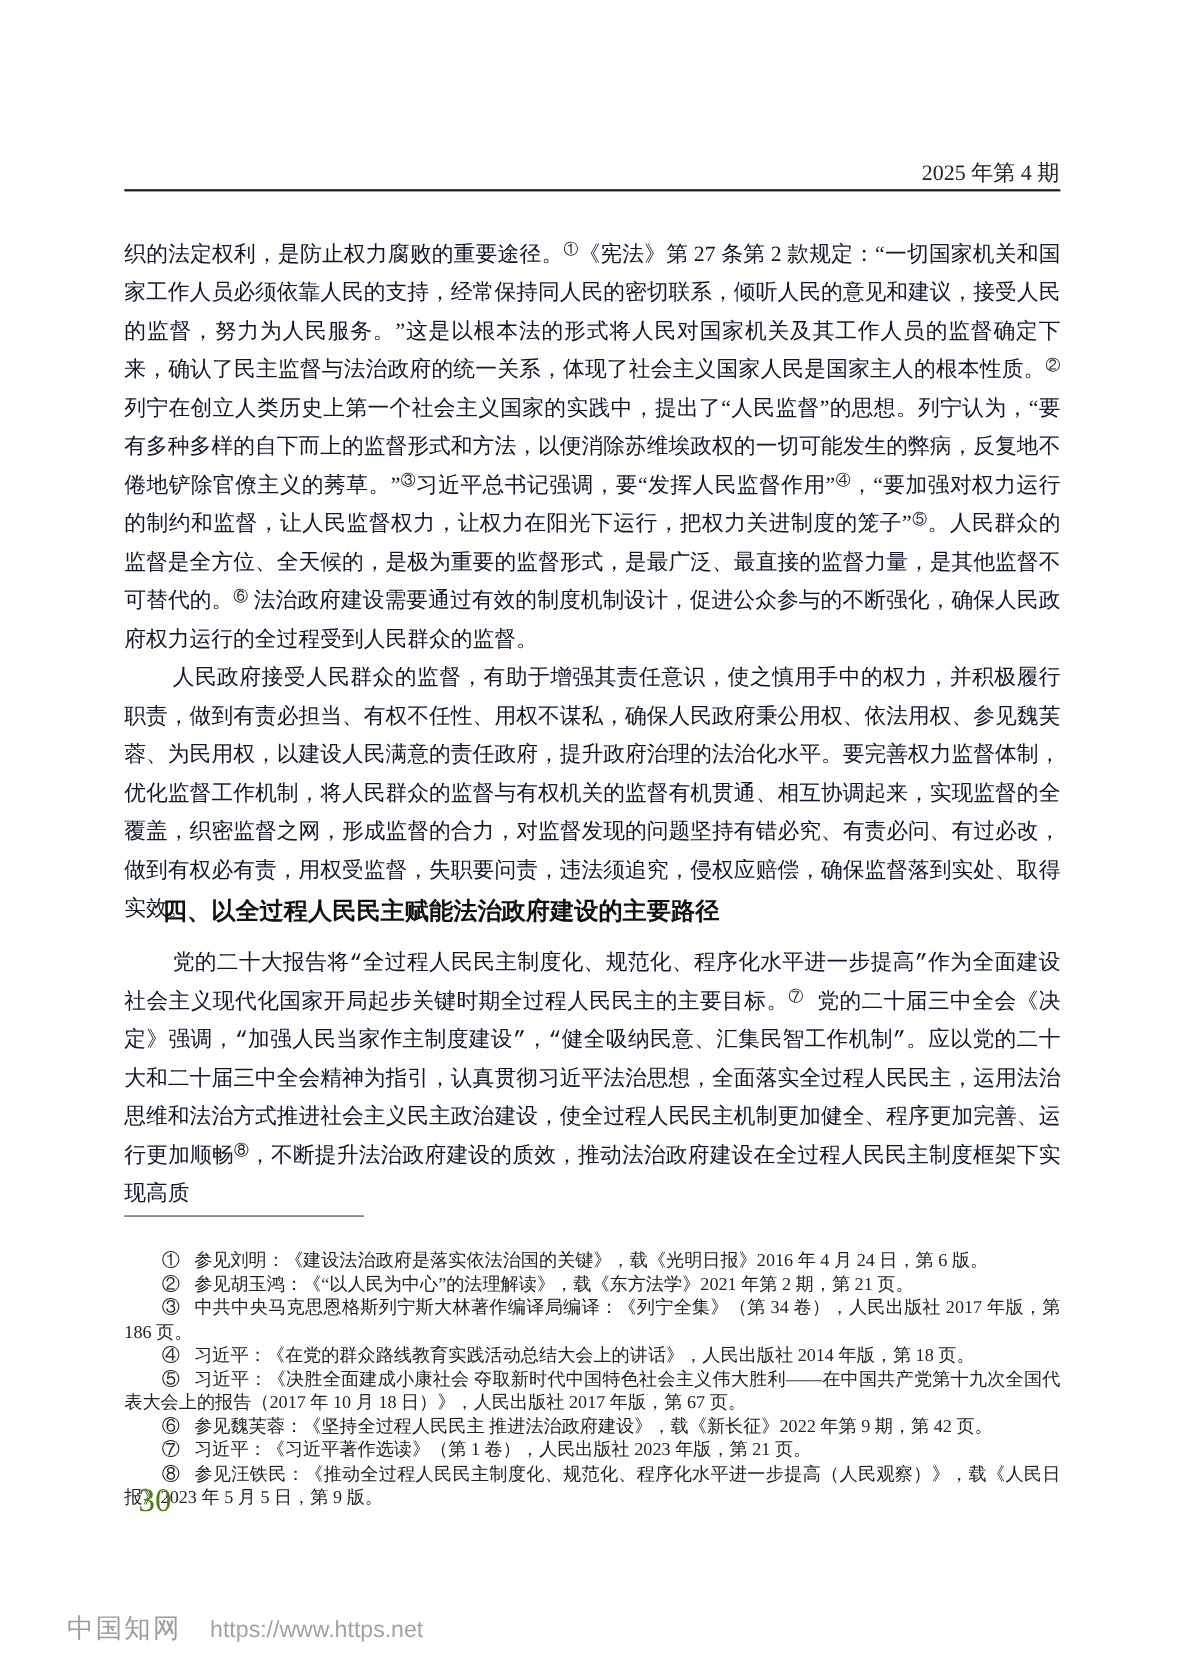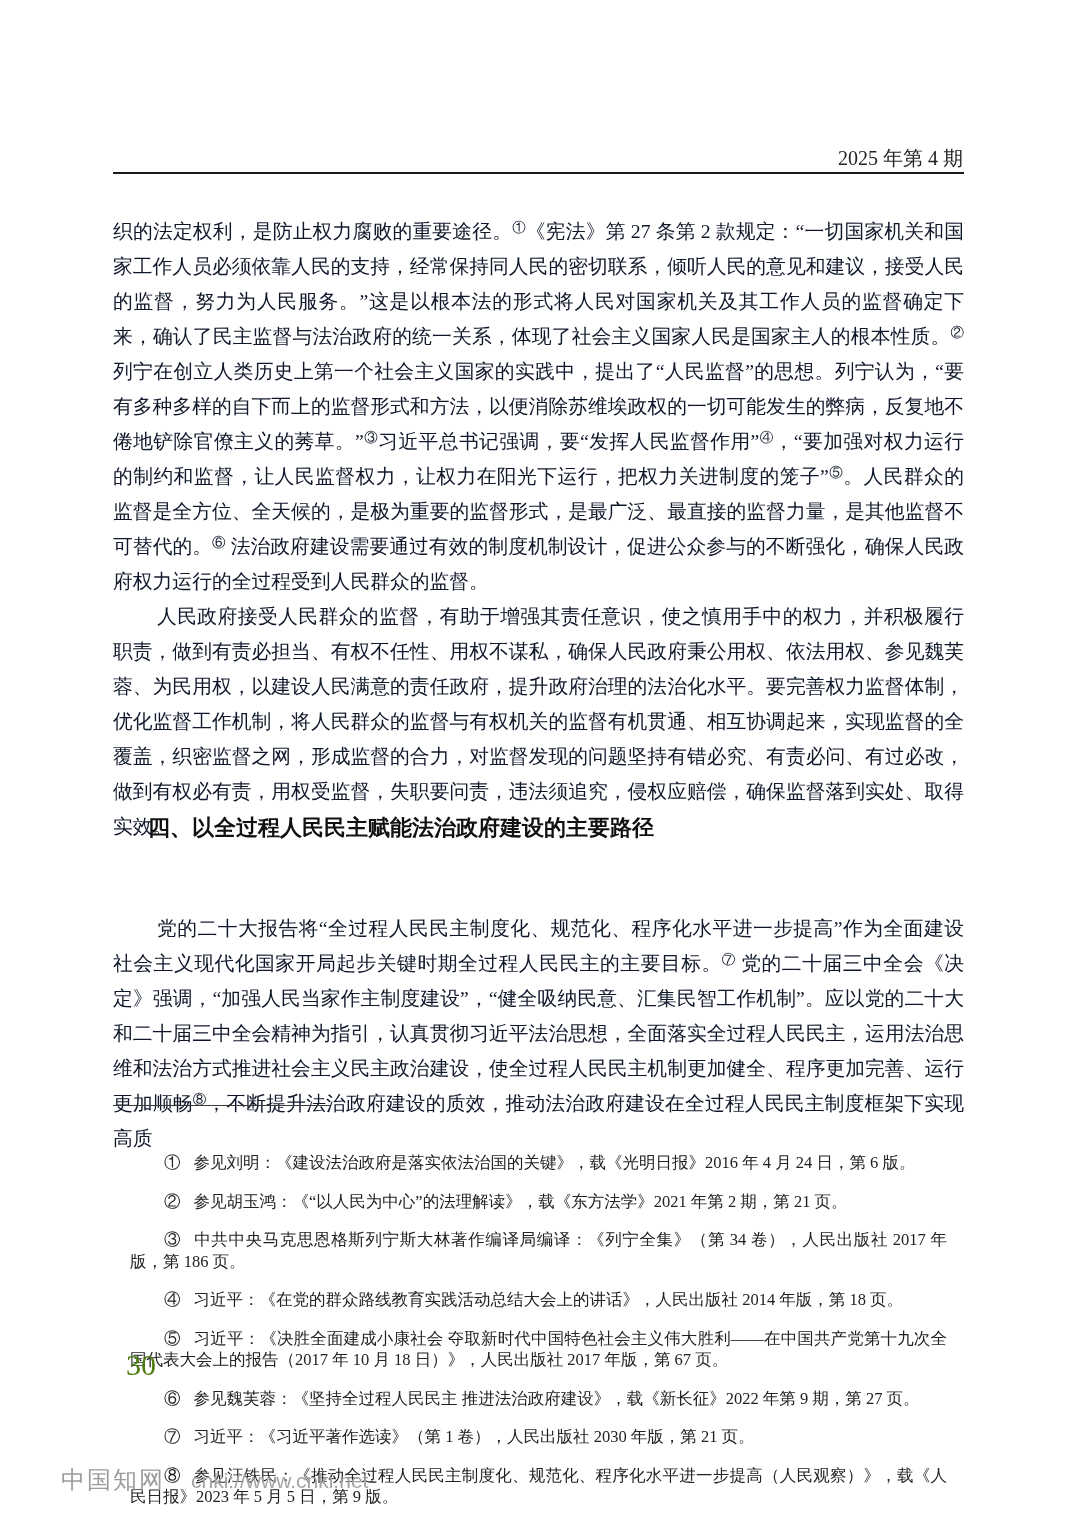--- a/index.html
+++ b/index.html
@@ -29,21 +29,21 @@
   }
   
   .content{
     position:absolute;left:113px;width:851px;
     font-size:19.8px;line-height:35px;
     text-align:justify;
     color:#0f172a;
     margin-top:32px;
   }
   .content-a{top:182px;}
-  .content-b{top:879px;}
+  .content-b{top:827px;font-family:Liberation Mono, monospace;}
   .para{margin:0;padding:0;}
   .para.indent{text-indent:44px;}
   .refmark{
     font-size:13.5px;
     vertical-align:6px;
     line-height:0;
   }
   
   .section-heading{
     position:absolute;top:813px;left:148px;margin:0;
@@ -56,21 +56,21 @@
   .fn-rule{
     position:absolute;top:1105px;left:113px;width:218px;height:0;
     border-top:1.5px solid #3a3a3a;
   }
   .footnotes{
     position:absolute;top:1135px;left:113px;width:851px;
     font-size:16.5px;line-height:21.5px;
     text-align:justify;
     color:#222;
   }
-  .footnote{margin:17px;padding:0;text-indent:34px;}
+  .footnote{margin:0;padding:0;text-indent:34px;}
   .fn-num{margin-right:13px;}
   
   .page-num{
     position:absolute;top:1348px;left:126px;
     font-size:30px;color:#4d7c0f;
   }
   
   .watermark{
     position:absolute;top:1464px;left:37px;
     color:#9c9c9c;
@@ -112,25 +112,25 @@
     </div>
 
   <div class="fn-rule"></div>
 
   <div class="footnotes" id="footnotes">
       <p class="footnote"><span class="fn-num">①</span><span>参见刘明：《建设法治政府是落实依法治国的关键》，载《光明日报》2016 年 4 月 24 日，第 6 版。</span></p>
       <p class="footnote"><span class="fn-num">②</span><span>参见胡玉鸿：《“以人民为中心”的法理解读》，载《东方法学》2021 年第 2 期，第 21 页。</span></p>
       <p class="footnote"><span class="fn-num">③</span><span>中共中央马克思恩格斯列宁斯大林著作编译局编译：《列宁全集》（第 34 卷），人民出版社 2017 年版，第 186 页。</span></p>
       <p class="footnote"><span class="fn-num">④</span><span>习近平：《在党的群众路线教育实践活动总结大会上的讲话》，人民出版社 2014 年版，第 18 页。</span></p>
       <p class="footnote"><span class="fn-num">⑤</span><span>习近平：《决胜全面建成小康社会 夺取新时代中国特色社会主义伟大胜利——在中国共产党第十九次全国代表大会上的报告（2017 年 10 月 18 日）》，人民出版社 2017 年版，第 67 页。</span></p>
-      <p class="footnote"><span class="fn-num">⑥</span><span>参见魏芙蓉：《坚持全过程人民民主 推进法治政府建设》，载《新长征》2022 年第 9 期，第 27 页。</span></p>
-      <p class="footnote"><span class="fn-num">⑦</span><span>习近平：《习近平著作选读》（第 1 卷），人民出版社 2030 年版，第 21 页。</span></p>
+      <p class="footnote"><span class="fn-num">⑥</span><span>参见魏芙蓉：《坚持全过程人民民主 推进法治政府建设》，载《新长征》2022 年第 9 期，第 42 页。</span></p>
+      <p class="footnote"><span class="fn-num">⑦</span><span>习近平：《习近平著作选读》（第 1 卷），人民出版社 2023 年版，第 21 页。</span></p>
       <p class="footnote"><span class="fn-num">⑧</span><span>参见汪铁民：《推动全过程人民民主制度化、规范化、程序化水平进一步提高（人民观察）》，载《人民日报》2023 年 5 月 5 日，第 9 版。</span></p>
     </div>
 
   <div class="page-num">30</div>
 
   <div class="watermark">
     <span class="wm-cn">中国知网</span>
-    <span class="wm-url">cnki://www.cnki.net</span>
+    <span class="wm-url">https://www.https.net</span>
   </div>
 
 </div>
 
 </body></html>

